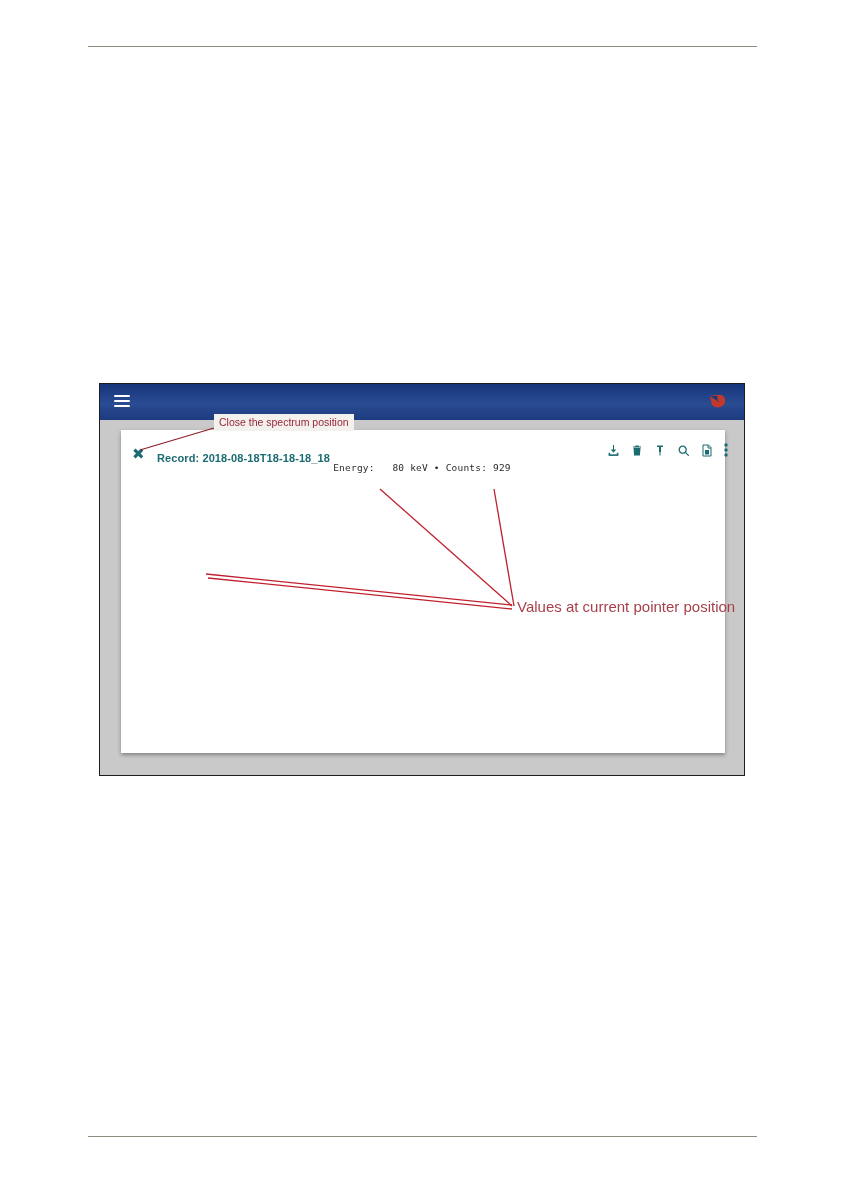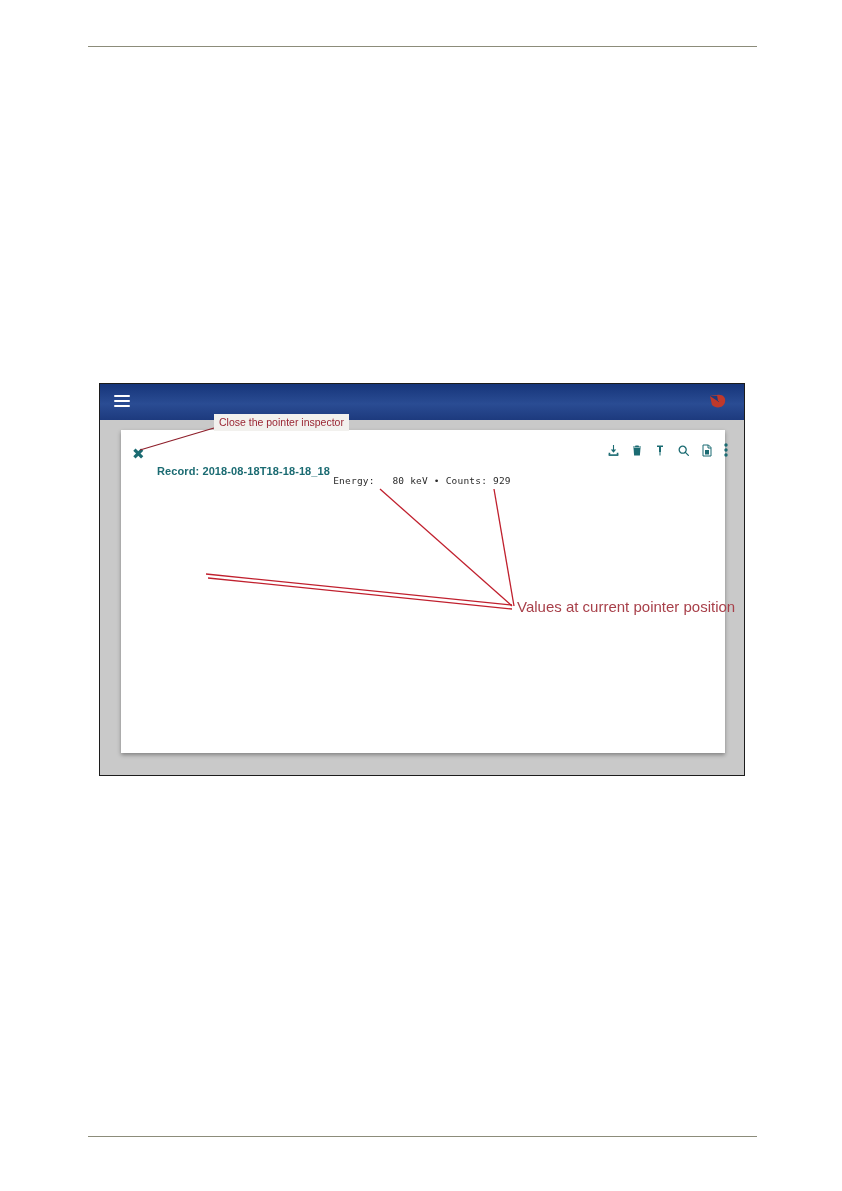--- a/index.html
+++ b/index.html
@@ -47,33 +47,33 @@
     background:#ffffff;
     box-shadow:0 2px 4px rgba(0,0,0,.35);
   }
   .close-x{
     position:absolute;left:32px;top:63px;
     font-size:15px;font-weight:bold;color:#1b6b72;
     cursor:pointer;line-height:1;
     font-family:"DejaVu Sans", sans-serif;
   }
   .rec-title{
-    position:absolute;left:57px;top:81px;
+    position:absolute;left:57px;top:68px;
     font-size:11px;font-weight:bold;color:#1b6b72;
     letter-spacing:.1px;white-space:nowrap;
   }
   .tools{
     position:absolute;right:16px;top:59px;
     display:flex;align-items:center;gap:11px;
   }
   .tools .ti{cursor:pointer;display:block;line-height:0;}
 
   
   .readout{
-    position:absolute;left:0;top:91px;width:100%;
+    position:absolute;left:0;top:78px;width:100%;
     text-align:center;
     font-family:"DejaVu Sans Mono", monospace;
     font-size:9.5px;color:#2b2b2b;letter-spacing:.2px;
     white-space:pre;
   }
 
   
   .anno-layer{position:absolute;left:0;top:0;width:842px;height:1191px;pointer-events:none;}
   .callout{
     position:absolute;
@@ -174,15 +174,15 @@
 
     <path d="M214,428 L140,450" stroke="#8e1f2b" stroke-width="1.3" fill="none"></path>
 
     <path d="M380,489 L512,606" stroke="#c0202e" stroke-width="1.3" fill="none"></path>
     <path d="M494,489 L514,606" stroke="#c0202e" stroke-width="1.3" fill="none"></path>
 
     <path d="M206,574 L512,605" stroke="#c0202e" stroke-width="1.3" fill="none"></path>
     <path d="M208,578 L512,609" stroke="#c0202e" stroke-width="1.3" fill="none"></path>
   </svg>
 
-  <div class="callout" id="callout-close">Close the pointer inspector</div>
+  <div class="callout" id="callout-close">Close the spectrum position</div>
   <div class="anno-text" id="anno-values">Values at current pointer position</div>
 </div>
 
 </body></html>

